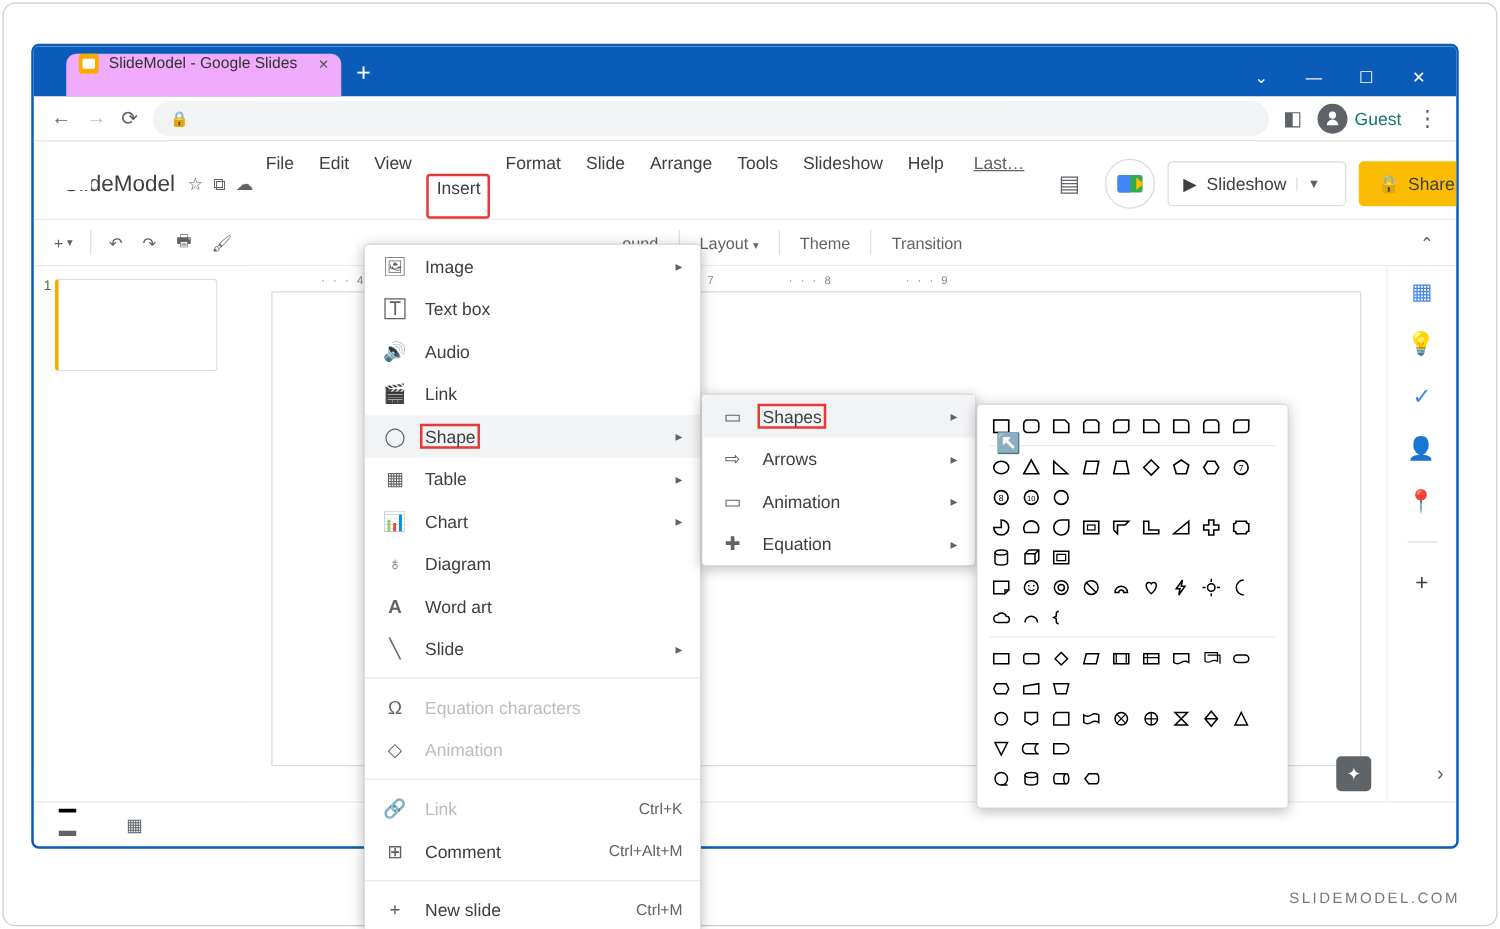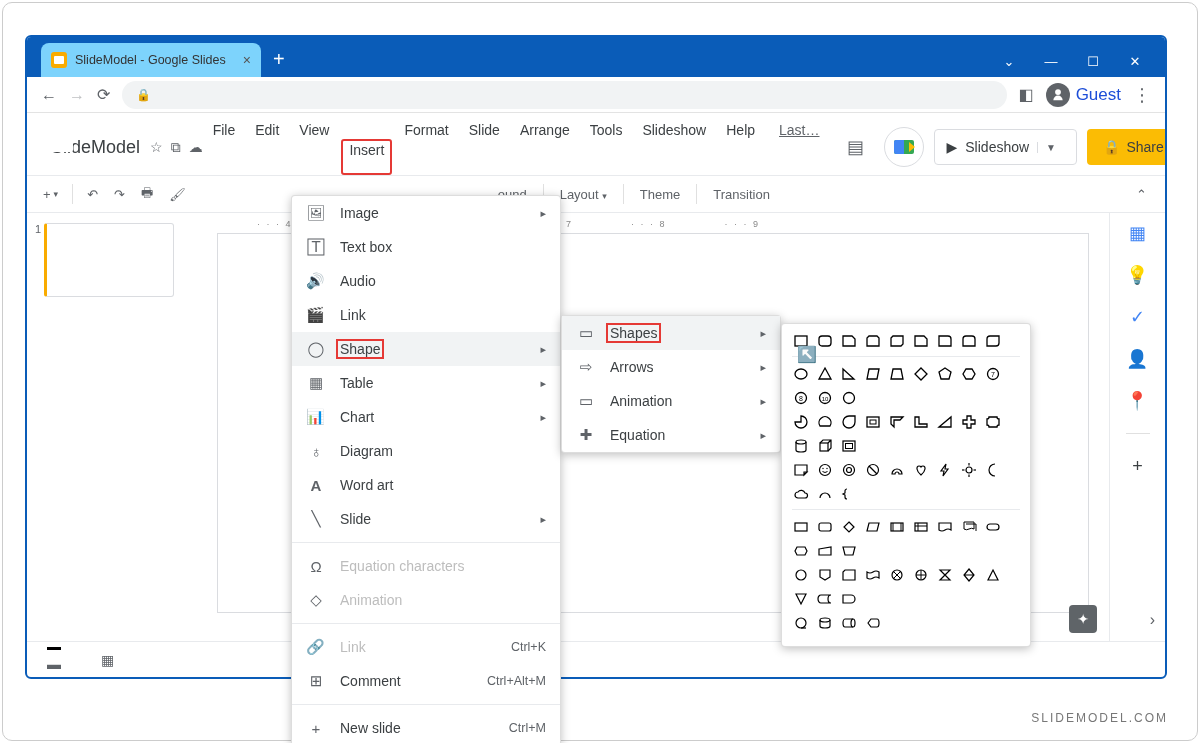--- a/index.html
+++ b/index.html
@@ -1,38 +1,38 @@
 <!DOCTYPE html>
 <html><head>
 <meta charset="utf-8">
 <style>
   * { box-sizing: border-box; margin: 0; padding: 0; font-family: Arial, Roboto, sans-serif; }
   body { background: #fff; width: 1200px; height: 743px; position: relative; overflow: hidden; }
   .outer-border { position: absolute; left: 25px; top: 35px; width: 1142px; height: 644px; border: 2px solid #0a5cb8; border-radius: 6px; overflow: hidden; background: #fff; }
   
   .titlebar { height: 40px; background: #0a5cb8; display: flex; align-items: flex-end; padding: 0 8px 0 14px; }
-  .tab { background: #7dd3fc; border-radius: 8px 8px 0 0; height: 34px; display: flex; align-items: center; padding: 0 10px; gap: 8px; min-width: 220px; }
+  .tab { background: #f0abfc; border-radius: 8px 8px 0 0; height: 34px; display: flex; padding: 0 10px; gap: 8px; min-width: 220px; margin-left: 12px; }
   .slides-logo-mini { width: 16px; height: 16px; background: #f9ab00; border-radius: 3px; position: relative; }
   .slides-logo-mini::after { content: ""; position: absolute; left: 3px; top: 4px; width: 10px; height: 8px; background: #fff; border-radius: 1px; }
   .tab-title { font-size: 12.5px; color: #333; flex: 1; white-space: nowrap; overflow: hidden; }
   .tab-close { font-size: 14px; color: #555; cursor: pointer; }
   .newtab { color: #fff; font-size: 20px; padding: 0 12px 6px 12px; cursor: pointer; }
   .titlebar-right { margin-left: auto; display: flex; gap: 18px; padding-bottom: 8px; padding-right: 10px; }
   .win-btn { color: #fff; font-size: 13px; cursor: pointer; width: 24px; text-align: center; }
   
   .urlbar { height: 36px; display: flex; align-items: center; padding: 0 14px; gap: 12px; border-bottom: 1px solid #e3e3e3; }
   .nav-ico { color: #5f6368; font-size: 16px; cursor: pointer; }
   .addr { flex: 1; background: #f1f3f4; border-radius: 18px; height: 28px; display: flex; align-items: center; padding: 0 14px; gap: 10px; }
   .lock { color: #5f6368; font-size: 12px; }
   .url { font-size: 13px; color: #202124; white-space: nowrap; overflow: hidden; }
   .url-host { color: #202124; }
   .url-path { color: #7a7a7a; }
   .guest-chip { width: 24px; height: 24px; background: #5f6368; border-radius: 50%; display:flex; align-items:center; justify-content:center; }
   .guest-chip svg { fill:#fff; }
-  .guest-label { font-size: 17px; color: #1d4ed8; }
+  .guest-label { font-size: 14px; color: #0f766e; }
   .dots { font-size: 18px; color: #5f6368; cursor:pointer; }
   
   .app-header { height: 62px; display: flex; padding: 6px 14px 0 14px; gap: 10px; }
   .big-logo { width: 40px; height: 40px; background: #f9ab00; border-radius: 6px; position: relative; margin-top: 4px; }
   .big-logo::after { content:""; position:absolute; left:8px; top:11px; width:24px; height:18px; background:#fff; border-radius:2px; }
   .doc-block { display:flex; flex-direction:row; gap: 2px; }
   .doc-title-row { display:flex; align-items:center; gap: 10px; }
   .doc-title { font-size: 18px; color: #3c4043; }
   .doc-icons { display:flex; gap: 8px; color: #5f6368; font-size: 14px; }
   .menubar { display:flex; gap: 4px; font-size: 14px; color: #3c4043; }

